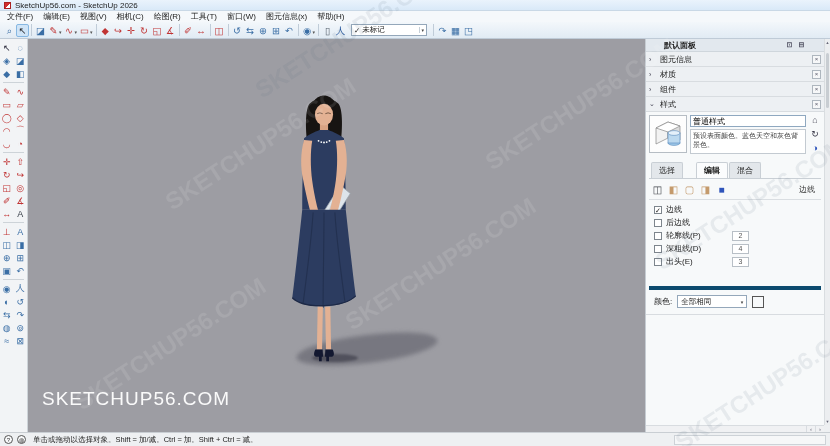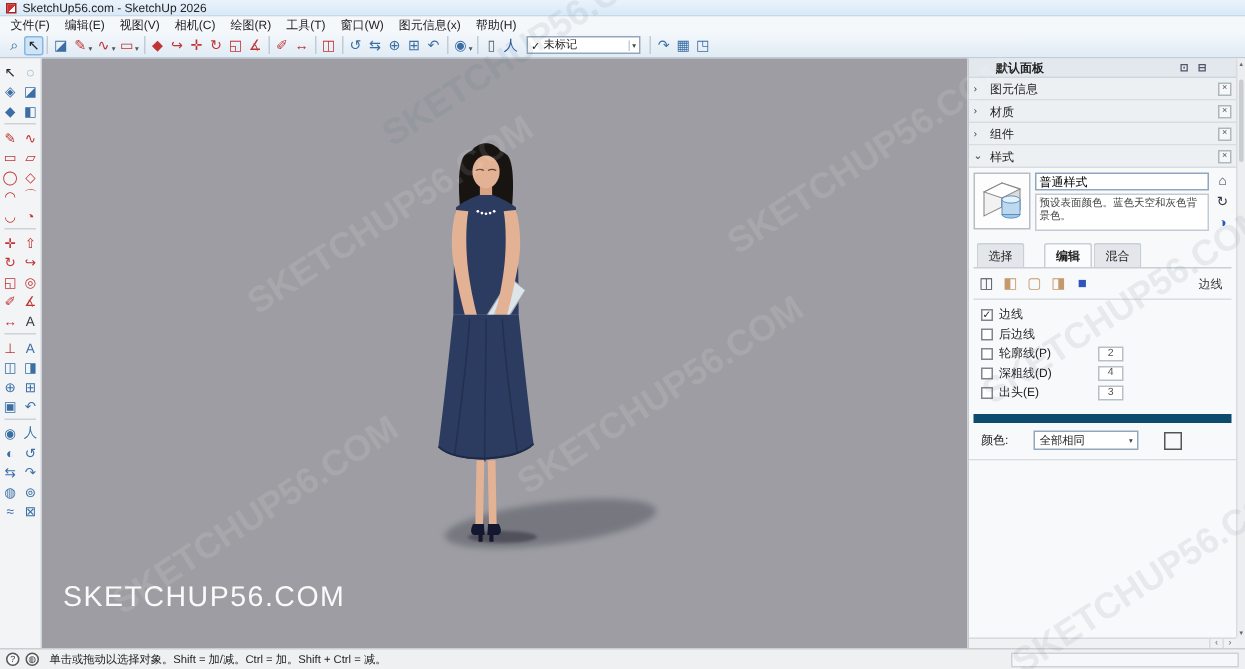--- a/index.html
+++ b/index.html
@@ -74,21 +74,21 @@
   .editicons .ei:nth-child(3){color:#c49a6c;}
   .editicons .ei:nth-child(4){color:#c49a6c;}
   .editicons .ei:nth-child(5){color:#2f55bb;}
   .ei-label{margin-left:auto;padding-right:4px;color:#333;}
   .cbrow{height:13px;display:flex;align-items:center;gap:4px;padding-left:5px;}
   .cbrow.first{margin-top:3px;}
   .cb{width:8px;height:8px;border:1px solid #7d858d;background:#fff;font-size:7px;line-height:8px;
       text-align:center;color:#222;flex:none;}
   .cbval{width:17px;height:10px;border:1px solid #b8bfc6;background:#fff;font-size:7px;color:#555;
          text-align:center;margin-left:auto;margin-right:72px;font-family:"Liberation Sans",sans-serif;}
-  .colorrow{display:flex;align-items:center;gap:17px;border-top:6px solid #0c4a6e;margin-top:8px;
+  .colorrow{display:flex;align-items:center;gap:5px;border-top:4px solid #0c4a6e;margin-top:18px;
             padding:5px 2px 6px 5px;}
   .colordrop{width:70px;height:13px;border:1px solid #94a7ba;background:#fff;display:flex;
              align-items:center;padding:0 3px;font-size:7.5px;justify-content:space-between;}
   .colordrop .dcaret{margin-left:auto;font-size:5px;color:#444;}
   .swatch{width:12px;height:12px;border:1px solid #555;}
   .rp-rest{background:#f7f9fa;height:150px;}
   .vscroll{position:absolute;right:0;top:0;bottom:7px;width:6px;background:#eceef0;border-left:1px solid #d9dde0;
            font-size:4px;text-align:center;color:#667;}
   .vthumb{position:absolute;left:1px;right:1px;top:14px;height:55px;background:#c8cdd2;border-radius:2px;}
   .vs-up{position:absolute;top:1px;left:0;right:0;}

